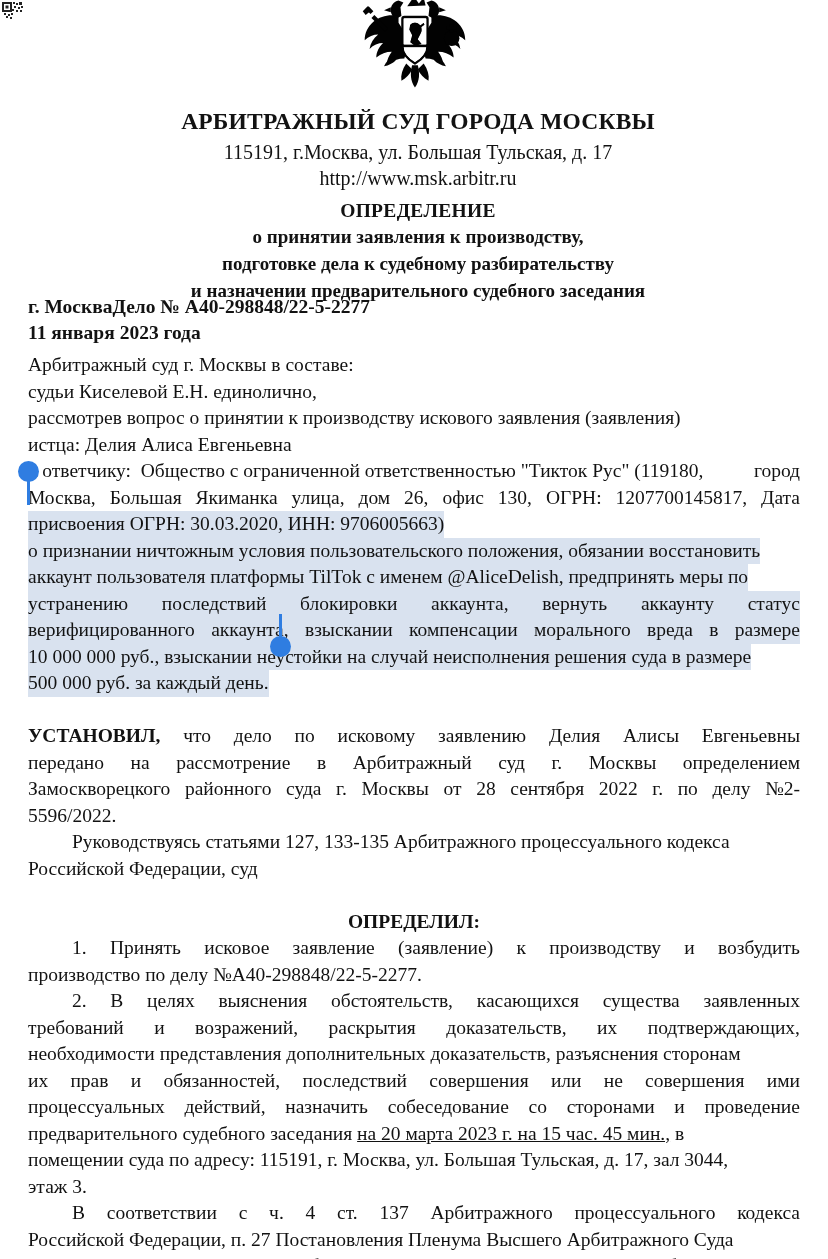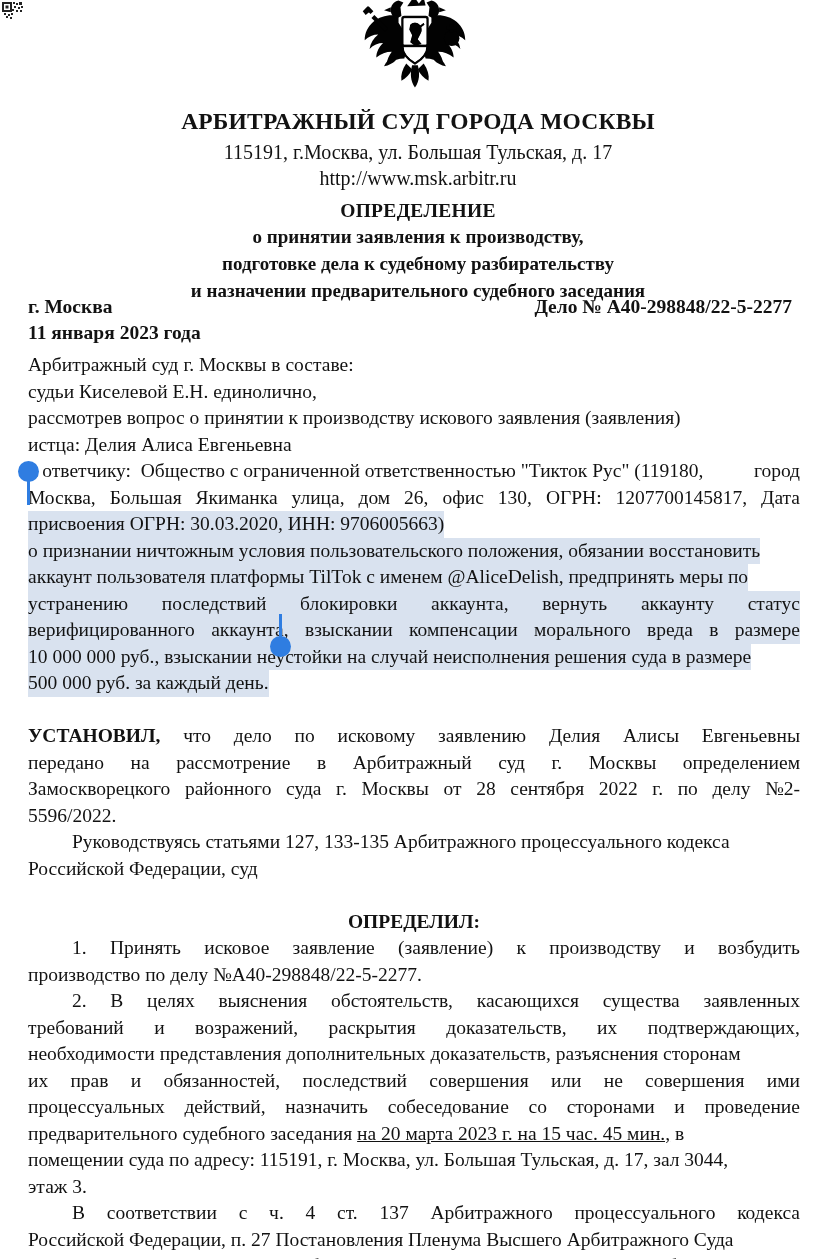--- a/index.html
+++ b/index.html
@@ -89,21 +89,20 @@
   
   .meta {
     position: absolute;
     top: 294px;
     left: 28px;
     right: 28px;
   }
   .meta-row {
     display: flex;
     align-items: baseline;
-    justify-content: space-between;
     font-size: 19.5px;
     font-weight: bold;
     line-height: 1.30;
   }
   .meta-city { white-space: nowrap; }
   .meta-case { white-space: nowrap; padding-right: 8px; }
   .meta-date {
     font-size: 19.5px;
     font-weight: bold;
     line-height: 1.30;

